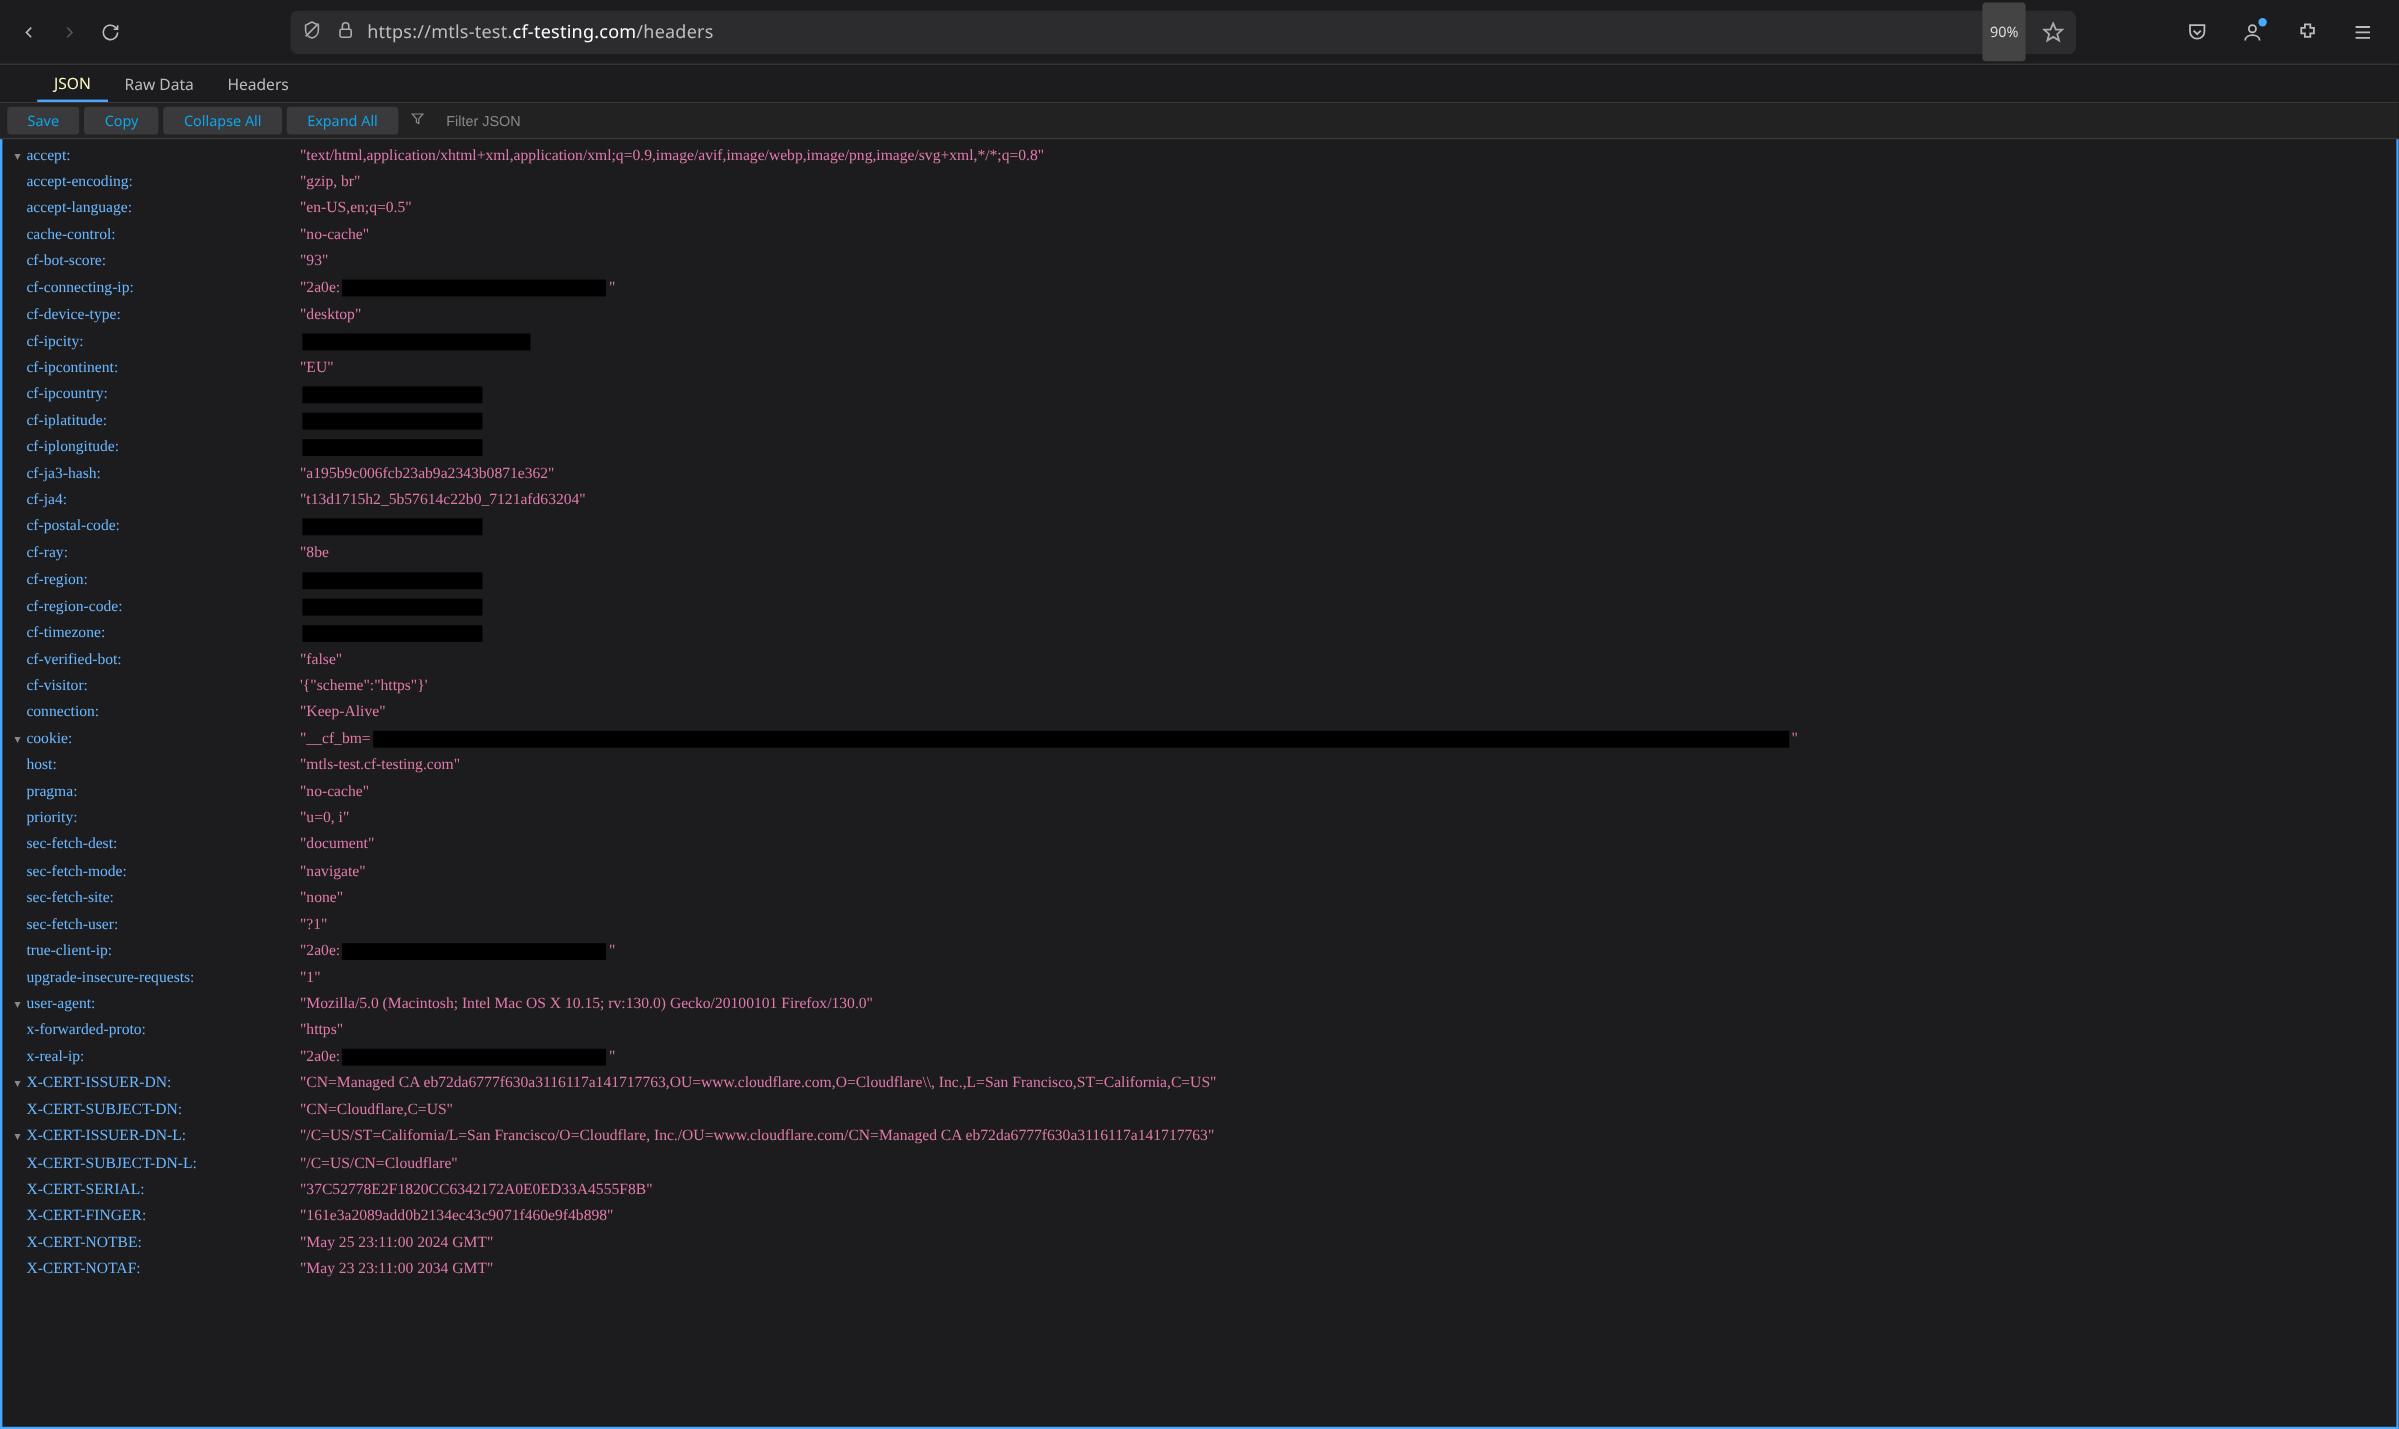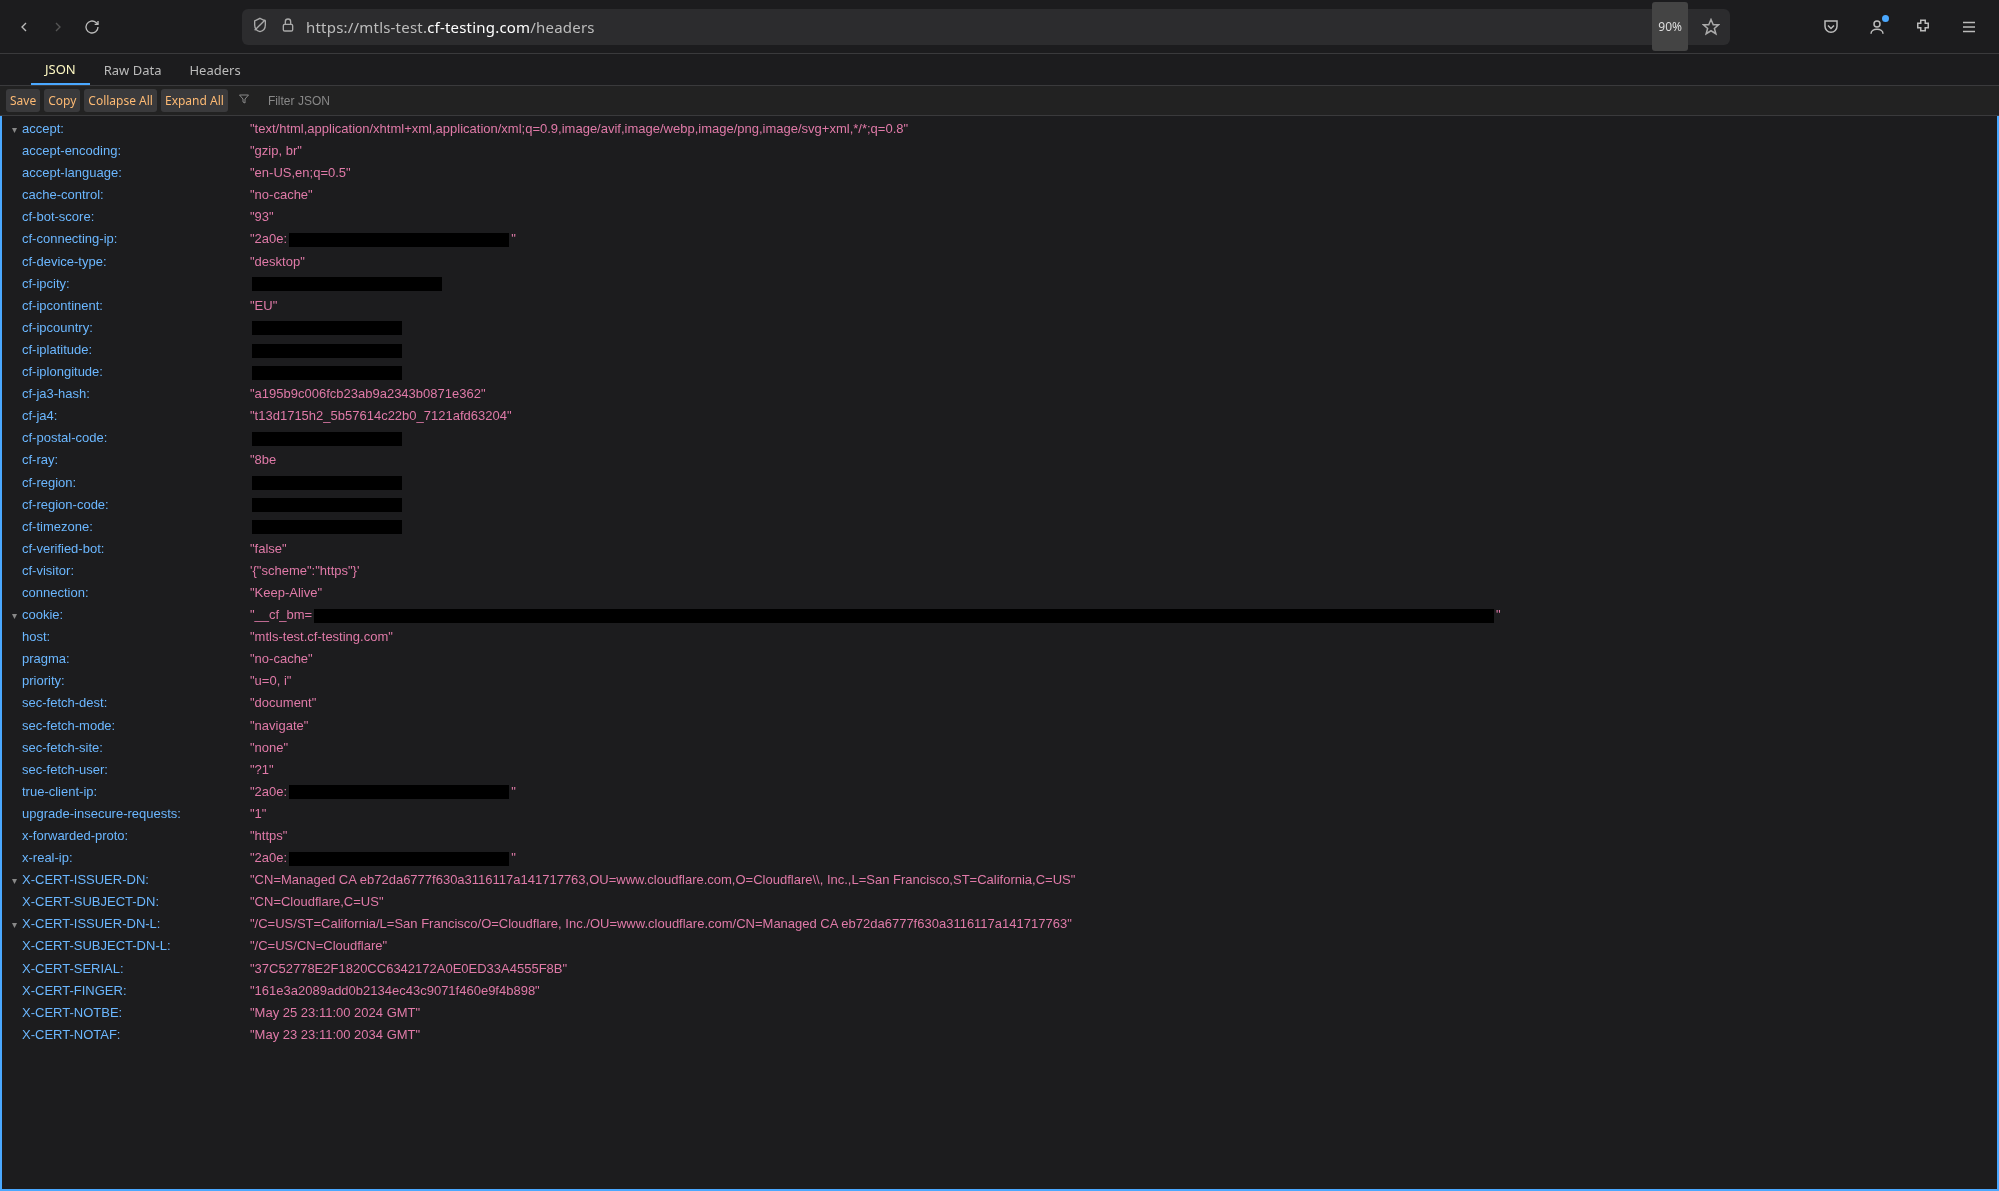--- a/index.html
+++ b/index.html
@@ -77,37 +77,37 @@
 .controls-bar {
   display:flex;
   align-items:center;
   height: 30px;
   padding: 0 6px;
   gap: 4px;
   border-bottom: 1px solid #3a3a3c;
   background:#222;
 }
 .ctrl-btn {
-  background:#3a3a3c; color:#fdba74; font-size:12px;
-  padding:3px 4px; border-radius:3px; cursor:pointer;
+  background:#3a3a3c; color:#0ea5e9; font-size:12px;
+  padding:3px 17px; border-radius:3px; cursor:pointer;
 }
 .filter-wrap {
   display:flex; gap:18px; margin-left:6px;
   color:#888; font-size:12px;
 }
 .filter-wrap svg { width:12px; height:12px; }
 .filter-input {
   background:transparent; border:none; color:#ccc; font-size:12px; outline:none;
   width:150px;
 }
 .filter-input::placeholder { color:#888; }
 
 
 .json-viewer {
-  font-family: Liberation Sans, sans-serif;
+  font-family: Liberation Serif, serif;
   font-size: 13px;
   padding: 2px 0 20px 0;
   line-height: 1.7;
   border: 2px solid #4aa8ff;
   border-top: none;
   height: calc(100% - 54px - 32px - 30px);
   overflow: hidden;
 }
 .row {
   display:flex;
@@ -259,20 +259,21 @@
 <div class="row"><span class="toggle"></span><span class="key">cookie:</span><span class="val"><span>"__cf_bm=</span><span class="redact" style="width:1180px"></span><span>"</span></span></div>
 <div class="row"><span class="toggle empty"></span><span class="key">host:</span><span class="val">"mtls-test.cf-testing.com"</span></div>
 <div class="row"><span class="toggle empty"></span><span class="key">pragma:</span><span class="val">"no-cache"</span></div>
 <div class="row"><span class="toggle empty"></span><span class="key">priority:</span><span class="val">"u=0, i"</span></div>
 <div class="row"><span class="toggle empty"></span><span class="key">sec-fetch-dest:</span><span class="val">"document"</span></div>
 <div class="row"><span class="toggle empty"></span><span class="key">sec-fetch-mode:</span><span class="val">"navigate"</span></div>
 <div class="row"><span class="toggle empty"></span><span class="key">sec-fetch-site:</span><span class="val">"none"</span></div>
 <div class="row"><span class="toggle empty"></span><span class="key">sec-fetch-user:</span><span class="val">"?1"</span></div>
 <div class="row"><span class="toggle empty"></span><span class="key">true-client-ip:</span><span class="val"><span>"2a0e:</span><span class="redact" style="width:220px"></span><span>"</span></span></div>
 <div class="row"><span class="toggle empty"></span><span class="key">upgrade-insecure-requests:</span><span class="val">"1"</span></div>
+<div class="row"><span class="toggle"></span><span class="key">user-agent:</span><span class="val">"Mozilla/5.0 (Macintosh; Intel Mac OS X 10.15; rv:130.0) Gecko/20100101 Firefox/130.0"</span></div>
 <div class="row"><span class="toggle empty"></span><span class="key">x-forwarded-proto:</span><span class="val">"https"</span></div>
 <div class="row"><span class="toggle empty"></span><span class="key">x-real-ip:</span><span class="val"><span>"2a0e:</span><span class="redact" style="width:220px"></span><span>"</span></span></div>
 <div class="row"><span class="toggle"></span><span class="key">X-CERT-ISSUER-DN:</span><span class="val">"CN=Managed CA eb72da6777f630a3116117a141717763,OU=www.cloudflare.com,O=Cloudflare\\, Inc.,L=San Francisco,ST=California,C=US"</span></div>
 <div class="row"><span class="toggle empty"></span><span class="key">X-CERT-SUBJECT-DN:</span><span class="val">"CN=Cloudflare,C=US"</span></div>
 <div class="row"><span class="toggle"></span><span class="key">X-CERT-ISSUER-DN-L:</span><span class="val">"/C=US/ST=California/L=San Francisco/O=Cloudflare, Inc./OU=www.cloudflare.com/CN=Managed CA eb72da6777f630a3116117a141717763"</span></div>
 <div class="row"><span class="toggle empty"></span><span class="key">X-CERT-SUBJECT-DN-L:</span><span class="val">"/C=US/CN=Cloudflare"</span></div>
 <div class="row"><span class="toggle empty"></span><span class="key">X-CERT-SERIAL:</span><span class="val">"37C52778E2F1820CC6342172A0E0ED33A4555F8B"</span></div>
 <div class="row"><span class="toggle empty"></span><span class="key">X-CERT-FINGER:</span><span class="val">"161e3a2089add0b2134ec43c9071f460e9f4b898"</span></div>
 <div class="row"><span class="toggle empty"></span><span class="key">X-CERT-NOTBE:</span><span class="val">"May 25 23:11:00 2024 GMT"</span></div>
 <div class="row"><span class="toggle empty"></span><span class="key">X-CERT-NOTAF:</span><span class="val">"May 23 23:11:00 2034 GMT"</span></div>

